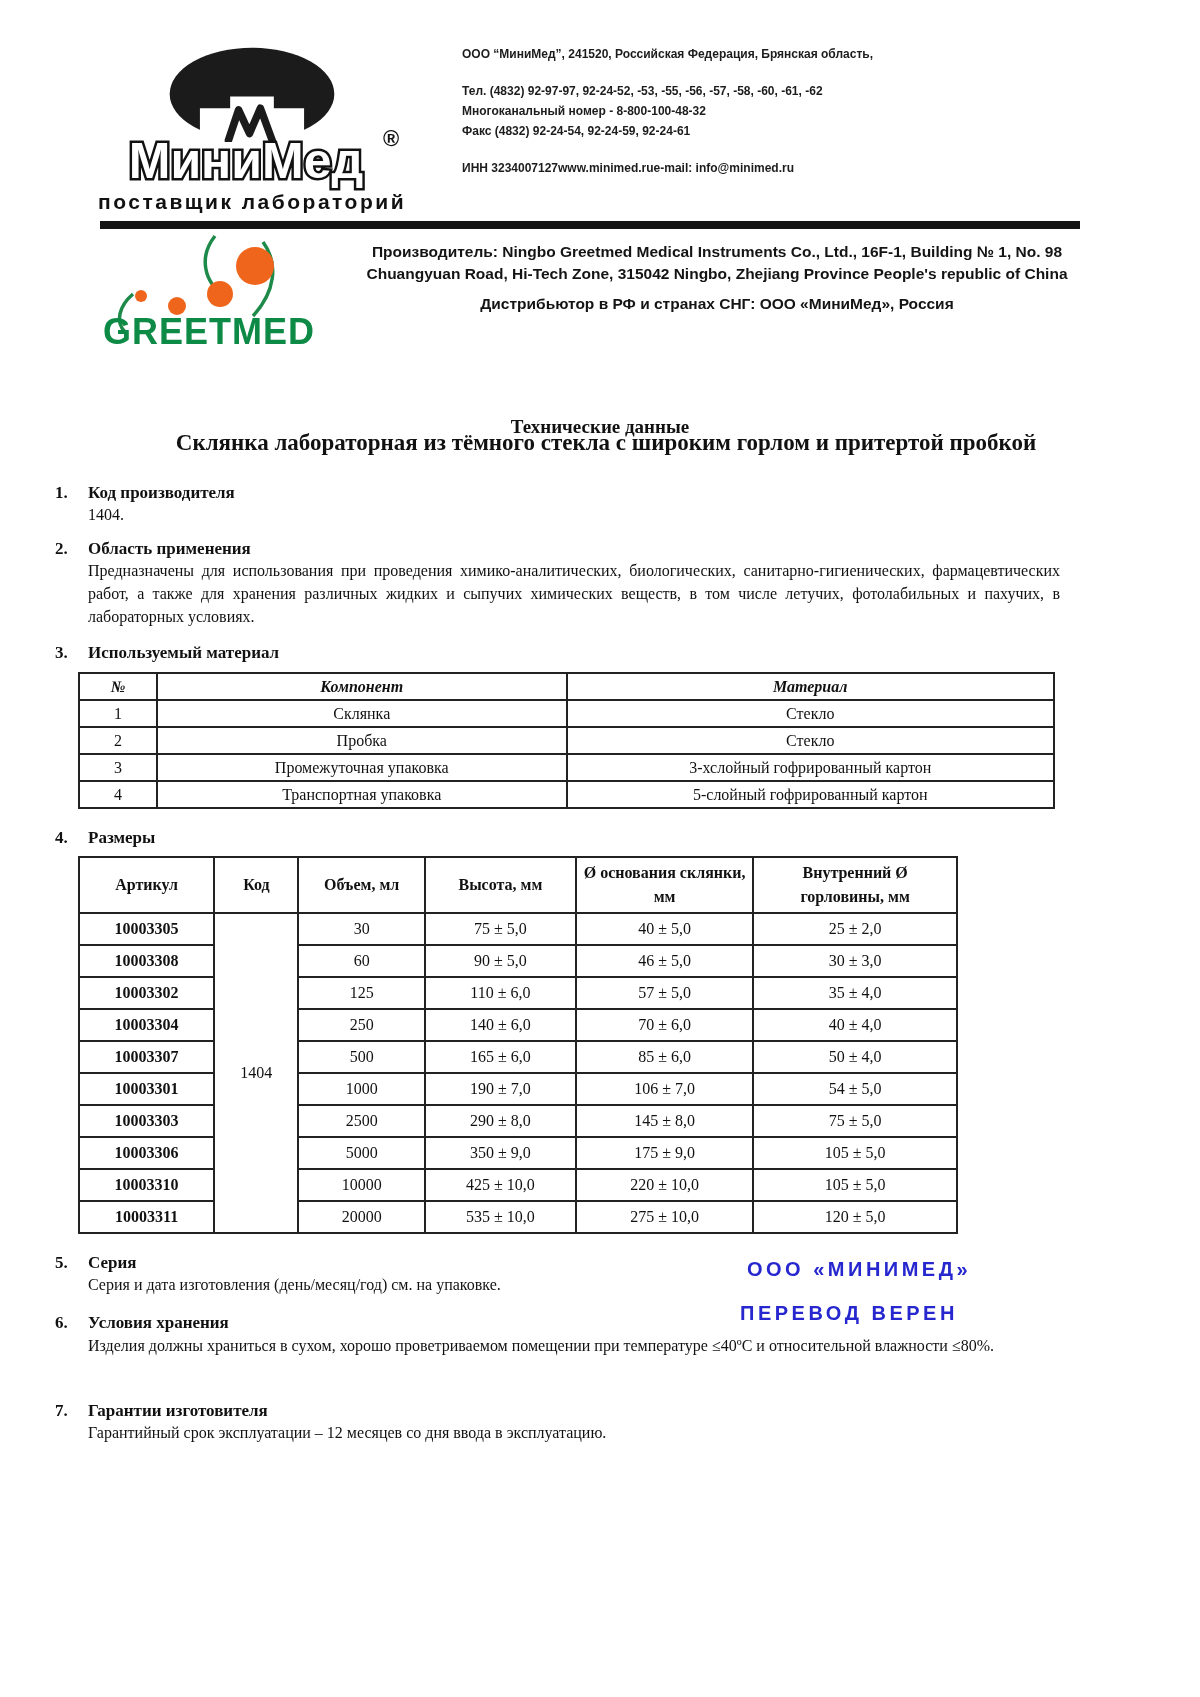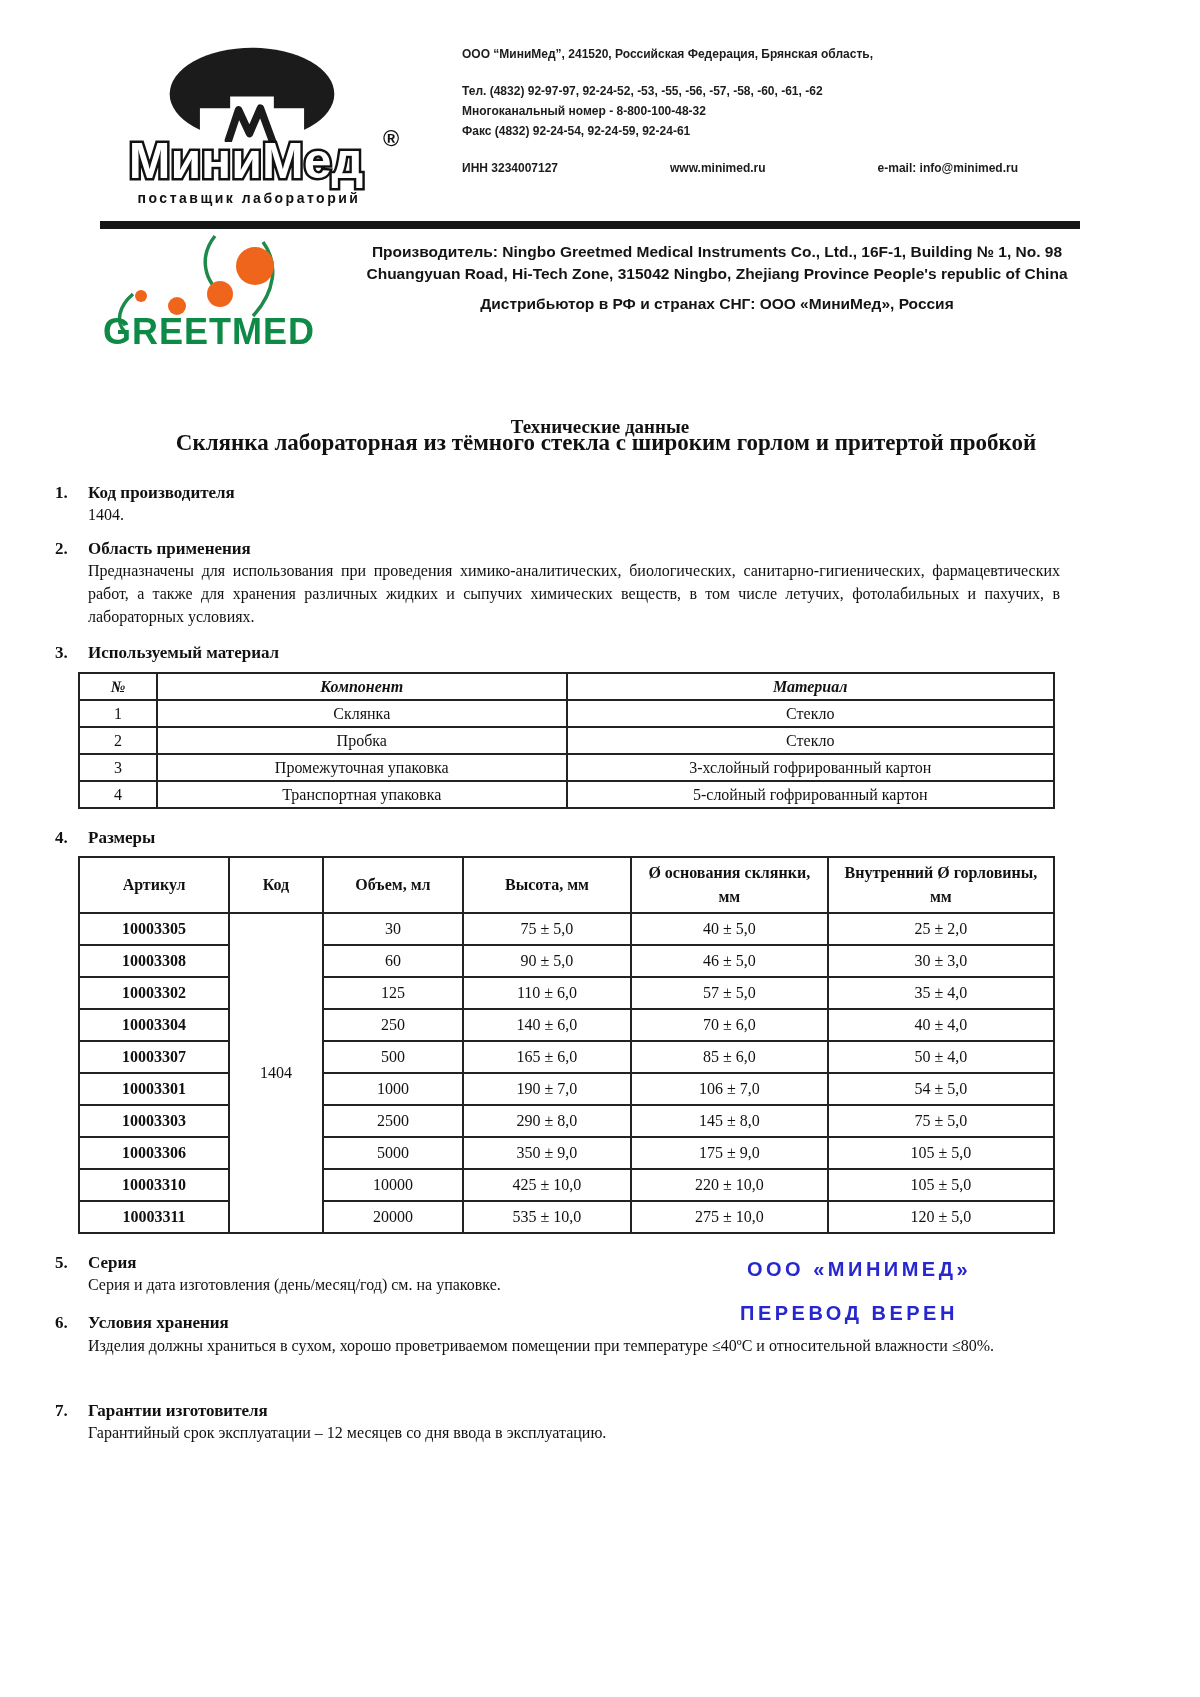--- a/index.html
+++ b/index.html
@@ -6,27 +6,27 @@
   body { background:#888; font-family:"Liberation Serif", serif; }
   .page { position:relative; width:1200px; height:1697px; margin:0 auto;
           background:#ffffff; color:#111; overflow:hidden; }
 
   
   .oval-logo { position:absolute; left:168px; top:46px; }
   .bubble-text-svg { position:absolute; left:96px; top:128px; }
   .reg-mark { position:absolute; left:383px; top:126px; font-family:"Liberation Sans",sans-serif;
               font-size:22px; font-weight:bold; }
   .tagline { position:absolute; left:98px; top:190px; width:302px; text-align:center;
-             font-family:"Liberation Sans",sans-serif; font-weight:bold; font-size:14px;
+             font-family:"Liberation Sans",sans-serif; font-weight:bold; font-size:21px;
              letter-spacing:2.5px; white-space:nowrap; }
   .contact { position:absolute; left:462px; top:44px; width:556px;
              font-family:"Liberation Sans",sans-serif; font-weight:bold; font-size:12px;
              line-height:20px; color:#1c1c1c; }
   .contact .gap { height:17px; }
-  .inn-row { display:flex; justify-content:space-between; }
+  .inn-row { display:flex; }
 
   .divider { position:absolute; left:100px; top:221px; width:980px; height:8px; background:#151515; }
 
   
   .greetmed-logo { position:absolute; left:103px; top:232px; }
   .producer { position:absolute; left:348px; top:241px; width:738px; text-align:center;
               font-family:"Liberation Sans",sans-serif; font-weight:bold; font-size:15.5px;
               line-height:22px; color:#141414; }
   .producer .dist { margin-top:8px; }
   .blue-link { color:#0000cc; text-decoration:underline; cursor:pointer; }
@@ -47,21 +47,21 @@
   .s6 .sec-body { line-height:26px; }
 
   
   table { border-collapse:collapse; background:#fff; }
   .materials-table { position:absolute; left:78px; top:672px; width:977px; }
   .materials-table th, .materials-table td { border:2px solid #222; text-align:center;
       font-size:16px; padding:2px 4px; height:27px; }
   .materials-table th { font-weight:bold; font-style:italic; }
   .mt-c0 { width:8%; } .mt-c1 { width:42%; } .mt-c2 { width:50%; }
 
-  .dims-table { position:absolute; left:78px; top:856px; width:977px; }
+  .dims-table { position:absolute; left:78px; top:856px; width:880px; }
   .dims-table th, .dims-table td { border:2px solid #222; text-align:center; font-size:16px;
       padding:2px 6px; }
   .dims-table th { font-weight:bold; height:56px; line-height:24px; }
   .dims-table td { height:32px; }
   .dims-table td.article { font-weight:bold; }
   .dt-c0 { width:15.4%; } .dt-c1 { width:9.6%; } .dt-c2 { width:14.4%; }
   .dt-c3 { width:17.2%; } .dt-c4 { width:20.2%; } .dt-c5 { width:23.2%; }
 
   
   .stamp { position:absolute; font-family:"Liberation Sans",sans-serif; font-weight:bold;

